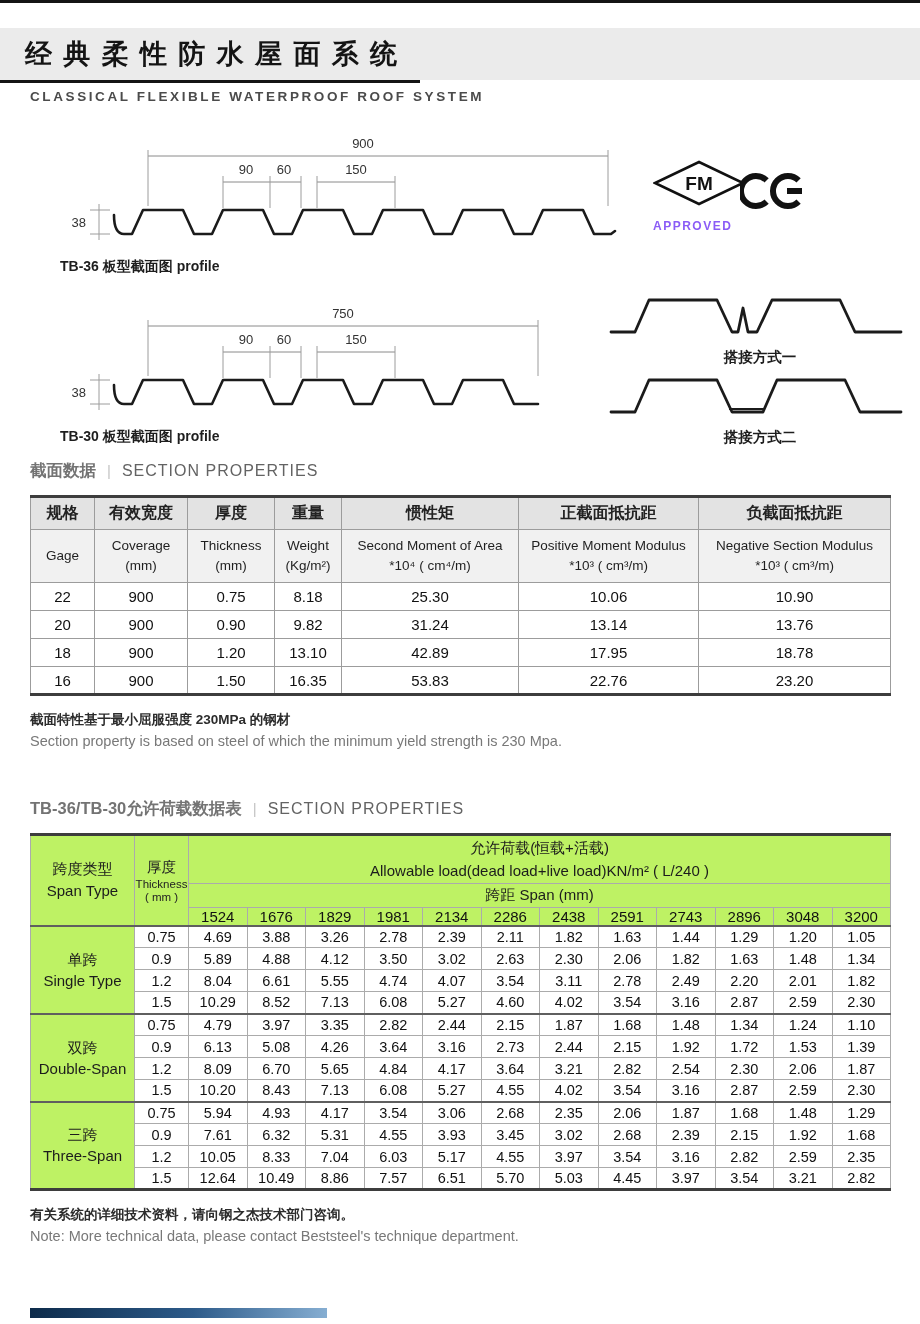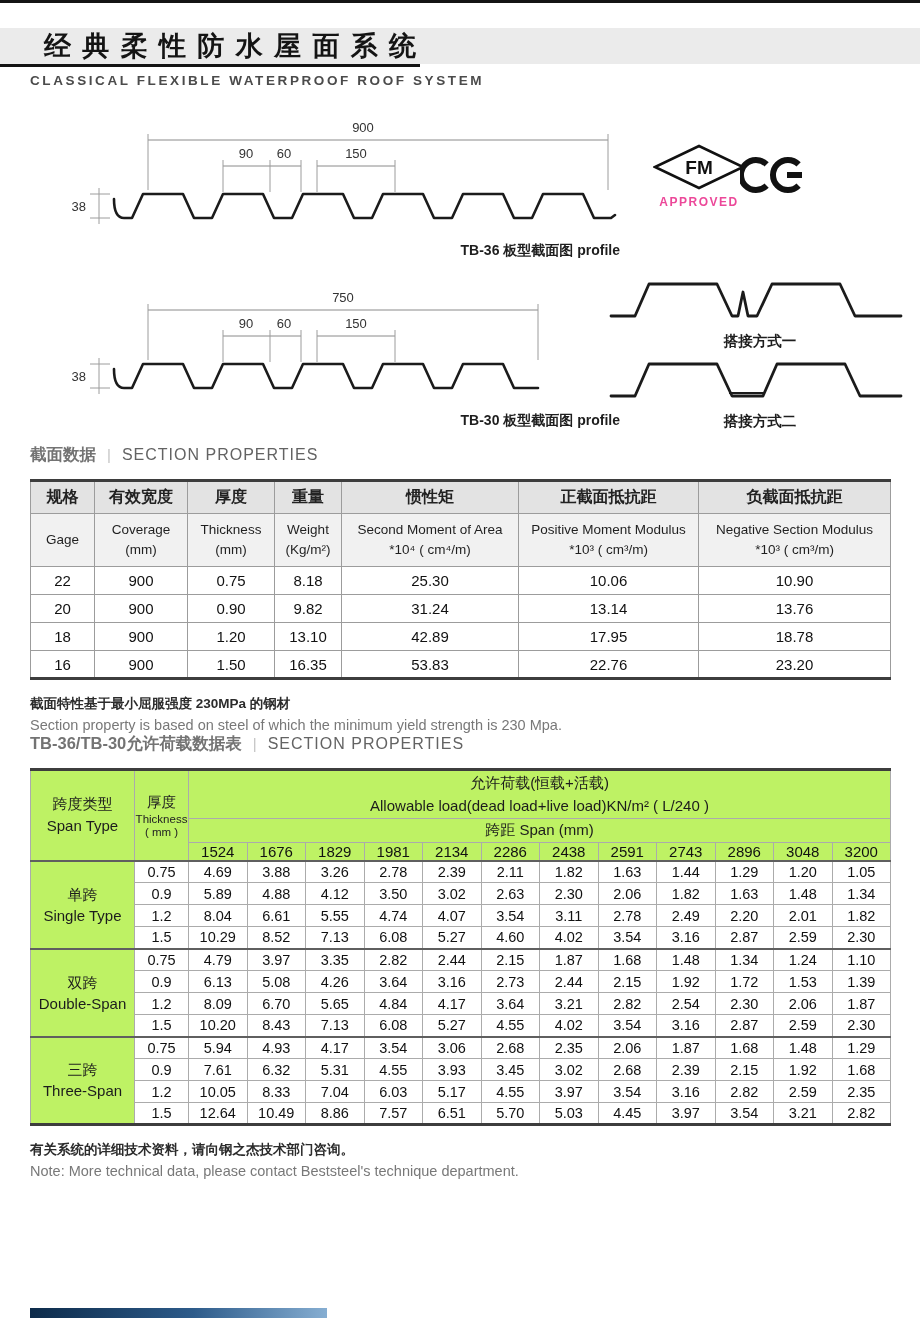--- a/index.html
+++ b/index.html
@@ -3,58 +3,58 @@
 <meta charset="utf-8">
 <style>
   * { margin:0; padding:0; box-sizing:border-box; }
   html,body { background:#fff; }
   body {
     width:920px; height:1324px; position:relative; overflow:hidden;
     font-family:"Liberation Sans", sans-serif; color:#222;
   }
   .topline { width:100%; height:3px; background:#141414; }
   .band {
-    margin-top:25px; height:36px; background:#ebebeb;
-    display:flex; align-items:center; padding-left:44px;
+    margin-top:25px; height:52px; background:#ebebeb;
+    display:flex; align-items:center; padding-left:25px;
   }
   .band-title { font-size:27px; font-weight:bold; color:#141414; letter-spacing:0.42em; white-space:nowrap; }
   .band-underline { width:420px; height:3px; background:#141414; }
   .subtitle {
     margin:6px 0 0 30px; font-size:13.5px; font-weight:bold;
     letter-spacing:2.6px; color:#4b4b4b;
   }
 
   .diagrams { position:relative; height:356px; }
   .abs { position:absolute; }
-  .profile-caption { text-align:right; font-size:14px; font-weight:bold; color:#1e1e1e; margin-top:4px; }
+  .profile-caption { text-align:left; font-size:14px; font-weight:bold; color:#1e1e1e; margin-top:4px; }
   .lap-caption { text-align:center; font-size:14.5px; font-weight:bold; color:#1e1e1e; margin-top:6px; }
   .dim-text { font-size:13px; fill:#333; }
   .dimline { stroke:#8a8a8a; stroke-width:1; }
   .extline { stroke:#9c9c9c; stroke-width:1; }
   .profile-path { fill:none; stroke:#1b1b1b; stroke-width:2.6; stroke-linejoin:round; stroke-linecap:round; }
   .lap-path { fill:none; stroke:#1b1b1b; stroke-width:2.8; stroke-linejoin:round; stroke-linecap:round; }
-  .fm-approved { text-align:center; font-size:12px; font-weight:bold; letter-spacing:1.5px; color:#ec4899; margin-top:1px; }
+  .fm-approved { font-size:12px; font-weight:bold; letter-spacing:1.5px; color:#8b5cf6; margin-top:9px; }
 
   .section-title { display:flex; align-items:baseline; gap:11px; margin:0 0 0 30px; }
   .sec-cn { color:#737373; font-size:16.5px; font-weight:bold; }
   .sec-sep { color:#c4c4c4; font-size:15px; }
   .sec-en { color:#636363; font-size:16px; letter-spacing:1px; }
 
   table { border-collapse:collapse; table-layout:fixed; width:860px; margin-left:30px; text-align:center; }
   th, td { border:1px solid #9c9c9c; }
   .t1 { margin-top:13px; border-top:3px solid #3d3d3d; border-bottom:3px solid #3d3d3d;padding-left:40px; }
   .t1 .t1-cn th { background:#e3e3e3; height:33px; font-size:16px; font-weight:600; color:#222; }
   .t1 .t1-en th { background:#f1f1f1; height:53px; font-size:13.5px; font-weight:normal; white-space:pre-line; line-height:1.5; color:#1f1f1f; }
   .t1 tbody td { height:28px; font-size:15px; color:#111; background:#fff; }
 
   .note1 { margin:15px 0 0 30px; }
   .note-cn { font-size:13.5px; font-weight:bold; color:#2c2c2c; }
   .note-en { font-size:14.5px; color:#787878; margin-top:4px; }
 
-  .sec2 { }
+  .sec2 { margin-top:49px; }
   .t2 { margin-top:13px; border-top:3px solid #3d3d3d; border-bottom:3px solid #3d3d3d; }
   .t2 th { background:#bef264; font-weight:normal; }
   .t2 th, .t2 td { border:1px solid #ababab; }
   .t2-col1 { font-size:15px; line-height:1.5; color:#1c1c1c; }
   .t2-col2 .c2cn { font-size:14.5px; }
   .t2-col2 .c2en { font-size:11.5px; margin-top:1px; }
   .t2-load { font-size:15px; line-height:1.55; height:48px; color:#1c1c1c; }
   .t2-spanhdr { font-size:15px; height:24px; color:#1c1c1c; }
   .t2 .t2-span { font-size:15px; height:15px; font-weight:normal; color:#111; }
   .t2 tbody td { height:22px; font-size:14.5px; color:#111; }

